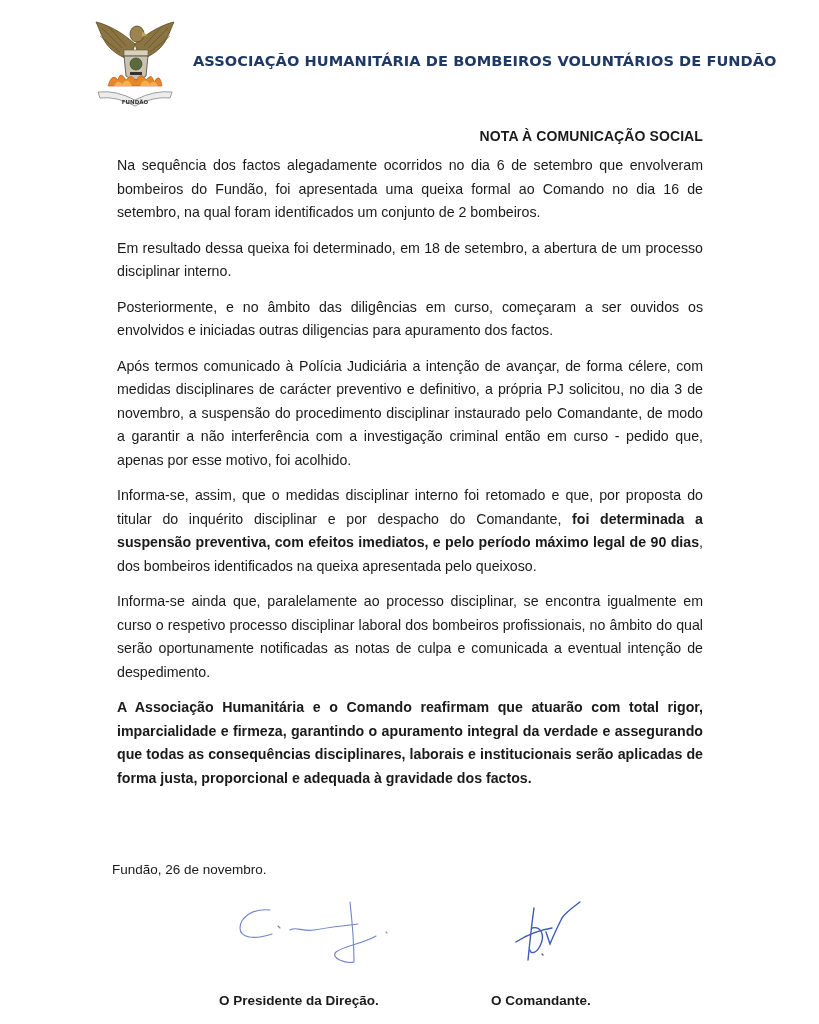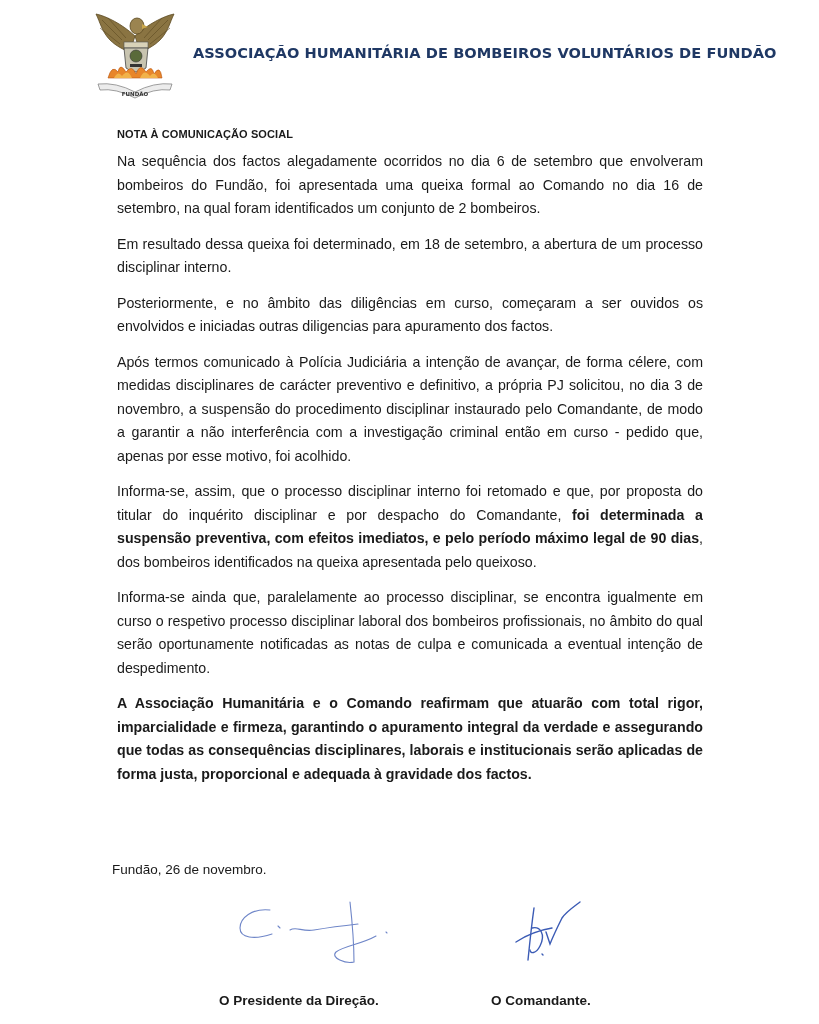--- a/index.html
+++ b/index.html
@@ -1,29 +1,29 @@
 <!DOCTYPE html>
 <html><head>
   <meta charset="utf-8">
   <style>
     html, body { margin: 0; padding: 0; background: #ffffff; }
     body {
       width: 819px; height: 1024px; position: relative; overflow: hidden;
       font-family: "Liberation Sans", "DejaVu Sans", sans-serif; color: #1a1a1a;
     }
-    .header { position: absolute; left: 0; top: 0; width: 819px; height: 110px; }
+    .header { position: absolute; left: 0; top: 8px; width: 819px; height: 110px; }
     .logo { position: absolute; left: 92px; top: 6px; width: 86px; height: 96px; }
     .org-name {
       position: absolute; left: 193px; top: 44px;
       font-family: "DejaVu Sans", sans-serif; font-weight: bold;
       font-size: 14.6px; color: #1f3864; letter-spacing: 0.05px; white-space: nowrap;
     }
     .doc { position: absolute; left: 117px; top: 128px; width: 586px; }
     .title {
-      text-align: left; font-weight: bold; font-size: 11px;
+      text-align: right; font-weight: bold; font-size: 14px;
       margin: 0 0 10px 0; letter-spacing: 0.1px;
     }
     p.para {
       margin: 0 0 12px 0; font-size: 14.2px; line-height: 23.5px; text-align: justify;
     }
     p.para b { font-weight: bold; }
     p.closing { font-weight: bold; }
     .place-date {
       position: absolute; left: 112px; top: 862px; font-weight: normal; font-size: 13.5px;
     }
@@ -64,21 +64,21 @@
   <div class="org-name">ASSOCIAÇÃO HUMANITÁRIA DE BOMBEIROS VOLUNTÁRIOS DE FUNDÃO</div>
 </div>
 
 <div class="doc">
   <div class="title">NOTA À COMUNICAÇÃO SOCIAL</div>
 
   <p class="para">Na sequência dos factos alegadamente ocorridos no dia 6 de setembro que envolveram bombeiros do Fundão, foi apresentada uma queixa formal ao Comando no dia 16 de setembro, na qual foram identificados um conjunto de 2 bombeiros.</p>
   <p class="para">Em resultado dessa queixa foi determinado, em 18 de setembro, a abertura de um processo disciplinar interno.</p>
   <p class="para">Posteriormente, e no âmbito das diligências em curso, começaram a ser ouvidos os envolvidos e iniciadas outras diligencias para apuramento dos factos.</p>
   <p class="para">Após termos comunicado à Polícia Judiciária a intenção de avançar, de forma célere, com medidas disciplinares de carácter preventivo e definitivo, a própria PJ solicitou, no dia 3 de novembro, a suspensão do procedimento disciplinar instaurado pelo Comandante, de modo a garantir a não interferência com a investigação criminal então em curso - pedido que, apenas por esse motivo, foi acolhido.</p>
-  <p class="para"><span>Informa-se, assim, que o processo disciplinar interno foi retomado e que, por proposta do titular do inquérito disciplinar e por despacho do Comandante, </span><b>foi determinada a suspensão preventiva, com efeitos imediatos, e pelo período máximo legal de 90 dias</b><span>, dos bombeiros identificados na queixa apresentada pelo queixoso.</span></p>
+  <p class="para"><span>Informa-se, assim, que o medidas disciplinar interno foi retomado e que, por proposta do titular do inquérito disciplinar e por despacho do Comandante, </span><b>foi determinada a suspensão preventiva, com efeitos imediatos, e pelo período máximo legal de 90 dias</b><span>, dos bombeiros identificados na queixa apresentada pelo queixoso.</span></p>
   <p class="para">Informa-se ainda que, paralelamente ao processo disciplinar, se encontra igualmente em curso o respetivo processo disciplinar laboral dos bombeiros profissionais, no âmbito do qual serão oportunamente notificadas as notas de culpa e comunicada a eventual intenção de despedimento.</p>
   <p class="para closing">A Associação Humanitária e o Comando reafirmam que atuarão com total rigor, imparcialidade e firmeza, garantindo o apuramento integral da verdade e assegurando que todas as consequências disciplinares, laborais e institucionais serão aplicadas de forma justa, proporcional e adequada à gravidade dos factos.</p>
 </div>
 
 <div class="place-date">Fundão, 26 de novembro.</div>
 
 <svg class="sig sig-president" viewBox="0 0 170 72">
   <g fill="none" stroke="#6f86c8" stroke-width="1.1" stroke-linecap="round">
     <path d="M40 14 C22 12 10 22 10 32 C10 42 24 44 42 38"></path>
     <path d="M48 30 L50 32"></path>

